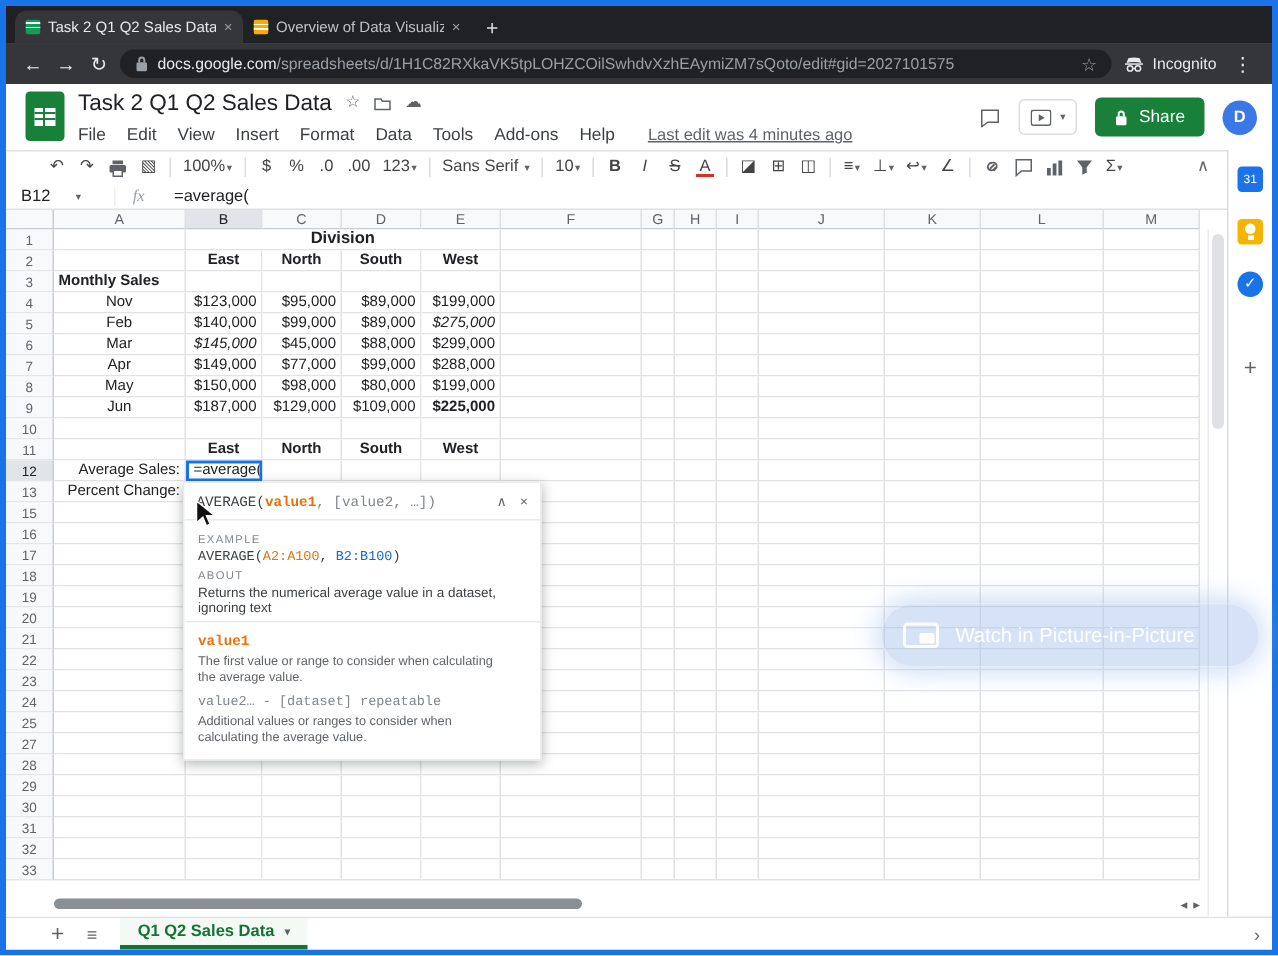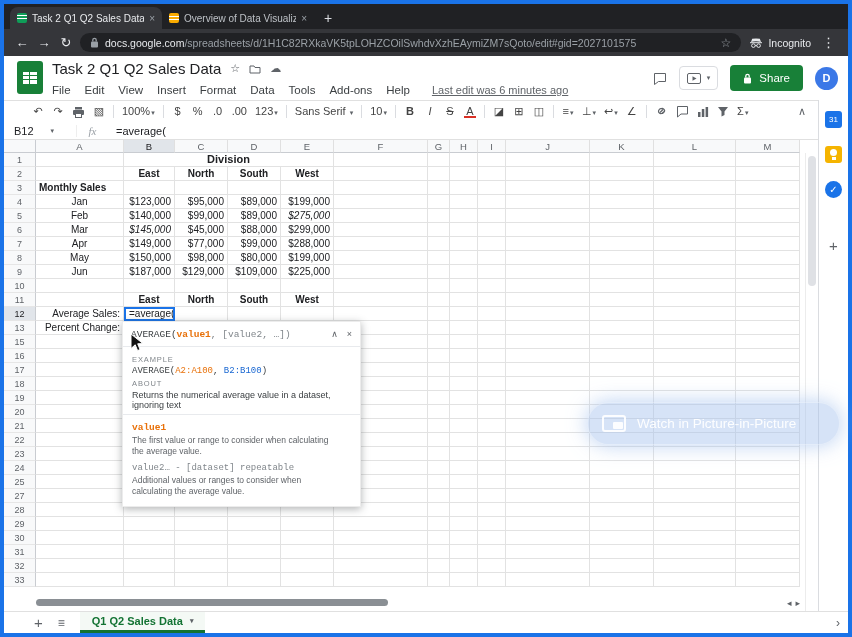--- a/index.html
+++ b/index.html
@@ -165,21 +165,21 @@
         <div class="mrow">
           <span>File</span>
           <span>Edit</span>
           <span>View</span>
           <span>Insert</span>
           <span>Format</span>
           <span>Data</span>
           <span>Tools</span>
           <span>Add-ons</span>
           <span>Help</span>
-          <span class="lastedit">Last edit was 6 minutes ago</span>
+          <span class="lastedit">Last edit was 4 minutes ago</span>
         </div>
       </div>
       <div class="hright">
         <svg width="14" height="13">
             <path d="M1.5 1.5 h11 v8 h-7 l-4 3 z" fill="none" stroke="#5f6368"></path>
           </svg>
         <div class="present">
           <svg width="14" height="11">
               <rect x="0.5" y="0.5" width="13" height="10" rx="1.5" fill="none" stroke="#5f6368"></rect>
               <path d="M5.5 3.2 v4.6 l4-2.3 z" fill="#5f6368"></path>
@@ -321,21 +321,21 @@
                 <div class="cell" style="width: 22px;"></div>
                 <div class="cell" style="width: 28px;"></div>
                 <div class="cell" style="width: 28px;"></div>
                 <div class="cell" style="width: 84px;"></div>
                 <div class="cell" style="width: 64px;"></div>
                 <div class="cell" style="width: 82px;"></div>
                 <div class="cell" style="width: 64px;"></div>
               </div>
               <div class="grow">
                 <div class="rn">4</div>
-                <div class="cell" style="width: 88px; text-align: center;">Jan</div>
+                <div class="cell" style="width: 88px; text-align: center;">Nov</div>
                 <div class="cell" style="width: 51px; text-align: right;">$123,000</div>
                 <div class="cell" style="width: 53px; text-align: right;">$95,000</div>
                 <div class="cell" style="width: 53px; text-align: right;">$89,000</div>
                 <div class="cell" style="width: 53px; text-align: right;">$199,000</div>
                 <div class="cell" style="width: 94px;"></div>
                 <div class="cell" style="width: 22px;"></div>
                 <div class="cell" style="width: 28px;"></div>
                 <div class="cell" style="width: 28px;"></div>
                 <div class="cell" style="width: 84px;"></div>
                 <div class="cell" style="width: 64px;"></div>
@@ -405,21 +405,21 @@
                 <div class="cell" style="width: 64px;"></div>
                 <div class="cell" style="width: 82px;"></div>
                 <div class="cell" style="width: 64px;"></div>
               </div>
               <div class="grow">
                 <div class="rn">9</div>
                 <div class="cell" style="width: 88px; text-align: center;">Jun</div>
                 <div class="cell" style="width: 51px; text-align: right;">$187,000</div>
                 <div class="cell" style="width: 53px; text-align: right;">$129,000</div>
                 <div class="cell" style="width: 53px; text-align: right;">$109,000</div>
-                <div class="cell" style="width: 53px; text-align: right;">$225,000</div>
+                <div class="cell" style="width: 53px; text-align: right; font-weight: bold;">$225,000</div>
                 <div class="cell" style="width: 94px;"></div>
                 <div class="cell" style="width: 22px;"></div>
                 <div class="cell" style="width: 28px;"></div>
                 <div class="cell" style="width: 28px;"></div>
                 <div class="cell" style="width: 84px;"></div>
                 <div class="cell" style="width: 64px;"></div>
                 <div class="cell" style="width: 82px;"></div>
                 <div class="cell" style="width: 64px;"></div>
               </div>
               <div class="grow">

